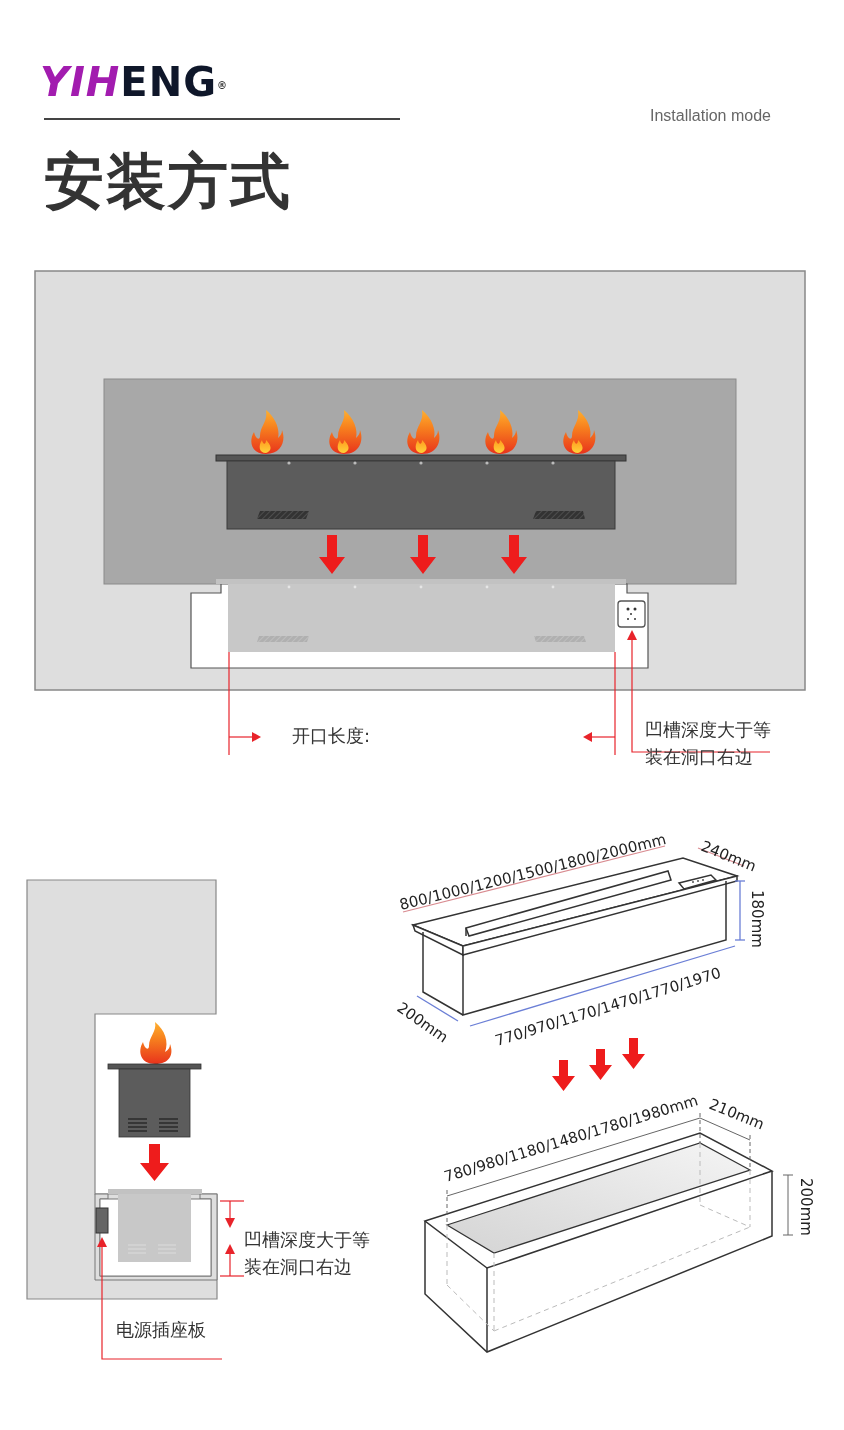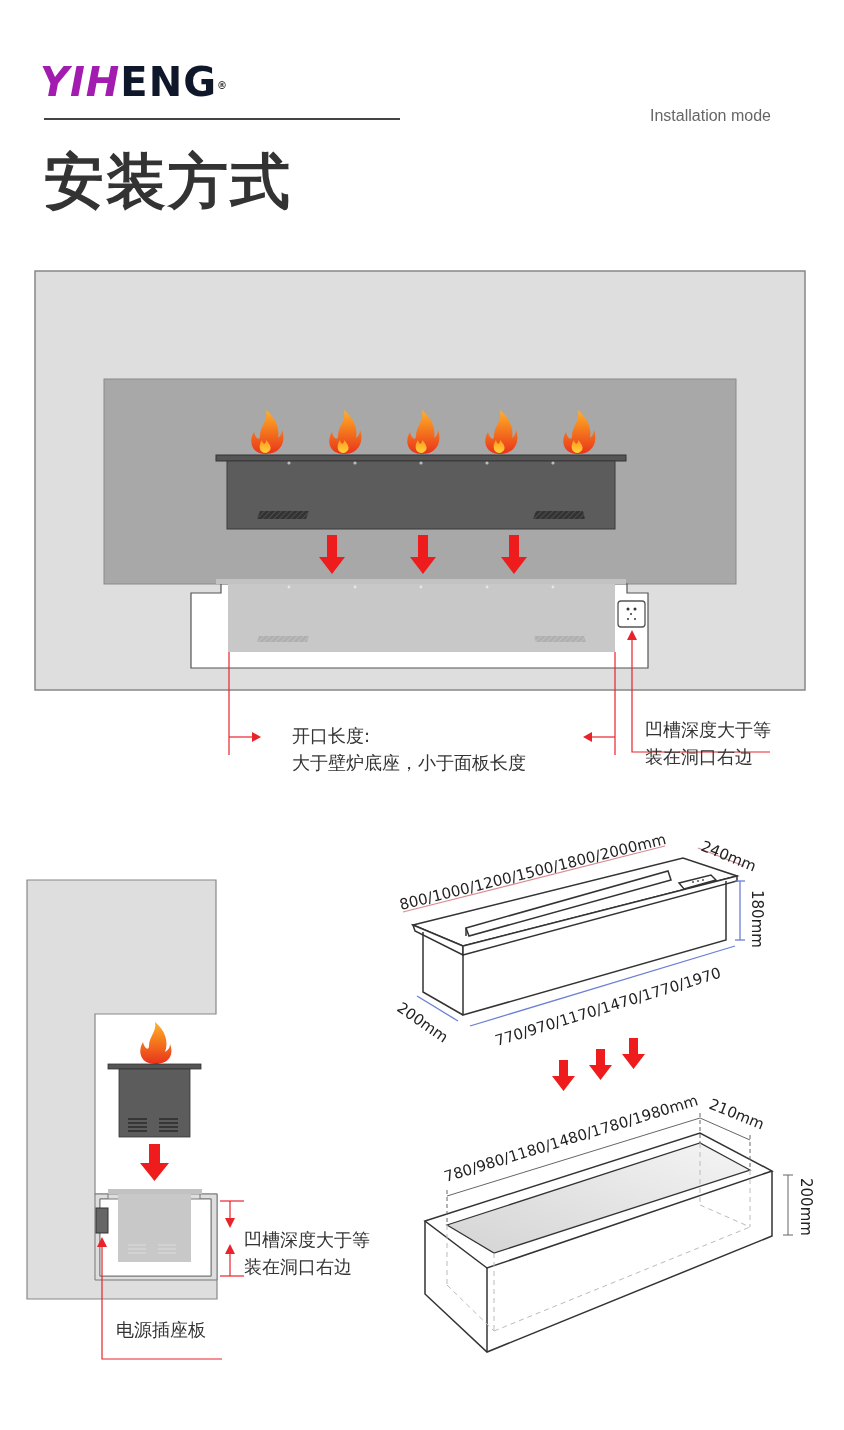--- a/index.html
+++ b/index.html
@@ -107,21 +107,20 @@
   </g>
   <g fill="#e8232a">
     <polygon points="261,737 252,732 252,742"></polygon>
     <polygon points="583,737 592,732 592,742"></polygon>
     <polygon points="632,630 627,640 637,640"></polygon>
   </g>
 </svg>
 
 <div class="abs cn" style="left:292px;top:706px">
   <div>开口长度:</div>
-  <div>大于壁炉底座，小于面板长度</div>
 </div>
 <div class="abs cn" style="left:645px;top:700px">
   <div>凹槽深度大于等</div>
   <div>装在洞口右边</div>
 </div>
 
 <svg class="abs" style="left:0;top:870px" width="420" height="500" viewBox="0 870 420 500">
   <defs>
     <linearGradient id="flameG2" x1="0" y1="1" x2="0" y2="0">
       <stop offset="0" stop-color="#e8331c"></stop>

